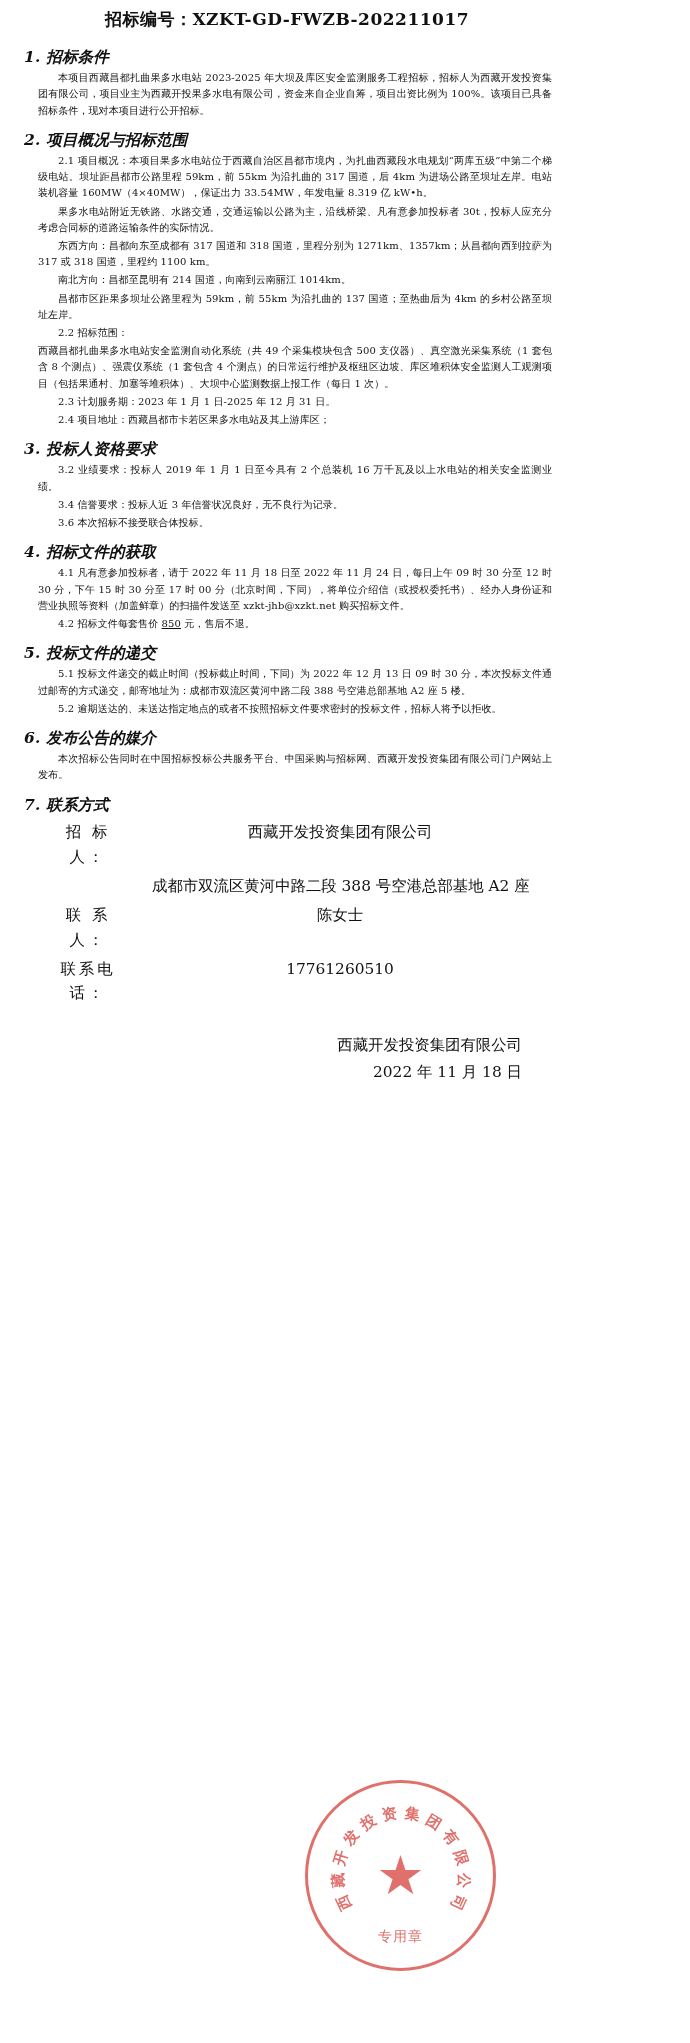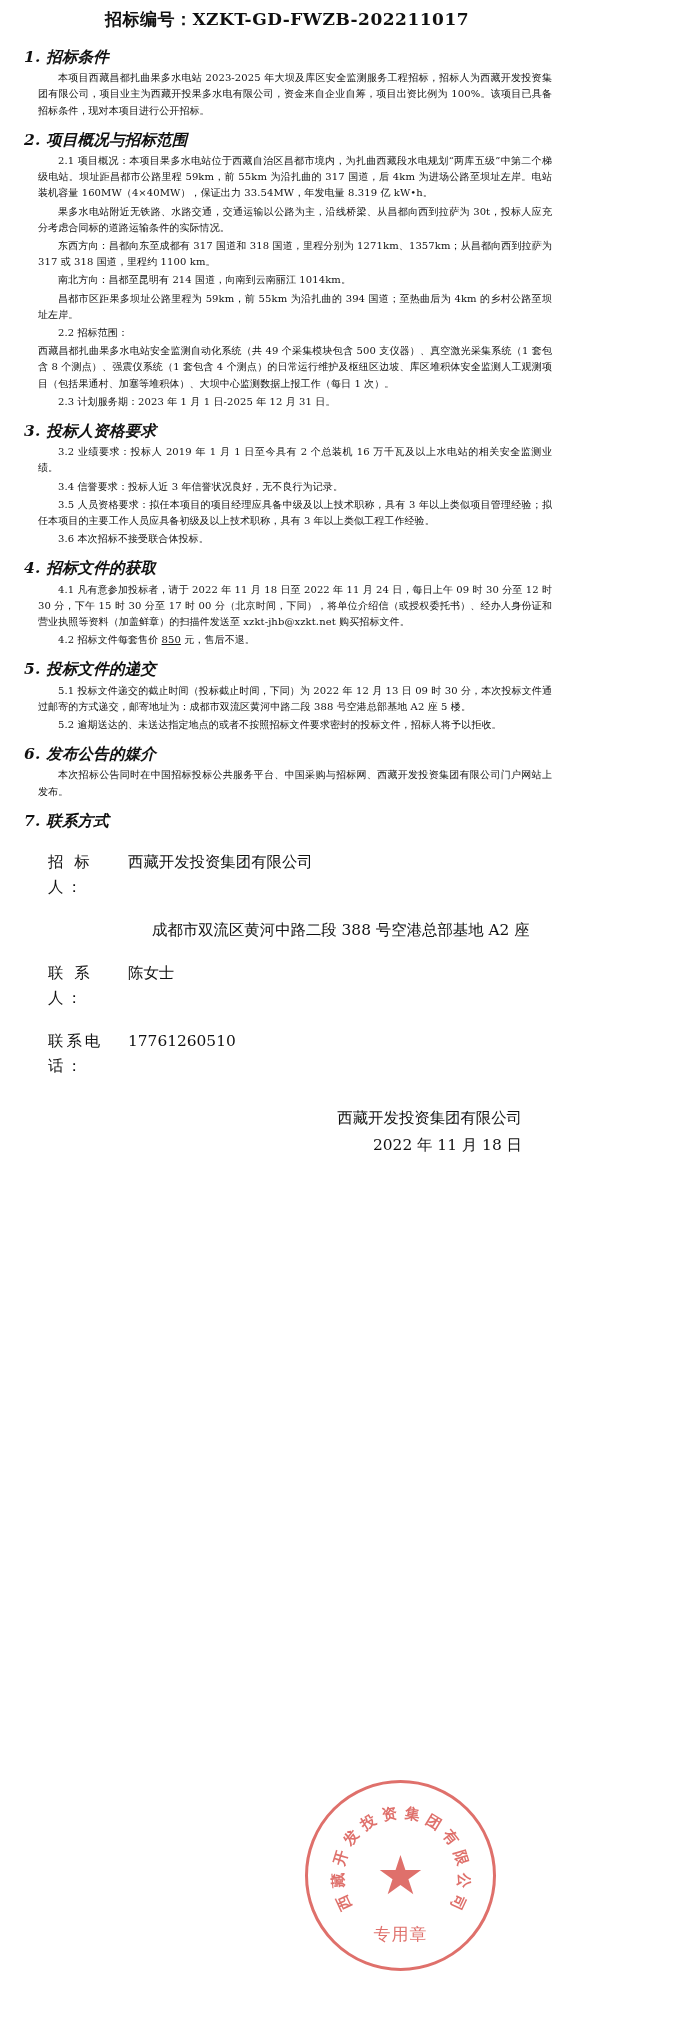--- a/index.html
+++ b/index.html
@@ -55,21 +55,22 @@
     text-decoration: underline;
   }
   .contact-block {
     font-size: 15.4px;
     line-height: 1.62;
     margin-top: 2px;
   }
   .contact-row {
     display: flex;
     text-indent: 0;
-    margin: 18px 0;
+    margin: 4px 0;
+    text-align: center;
   }
   .contact-label {
     width: 104px;
     flex: 0 0 104px;
     padding-left: 24px;
     box-sizing: border-box;
     letter-spacing: 3px;
   }
   .contact-value {
     flex: 1 1 auto;
@@ -122,52 +123,52 @@
     color: #d33a33;
     font-weight: bold;
     transform-origin: 0 0;
     white-space: nowrap;
   }
   .seal .bottom-text {
     position: absolute;
     left: 50%;
     bottom: 22px;
     transform: translateX(-50%);
-    font-size: 17px;
+    font-size: 14px;
     color: #d33a33;
     letter-spacing: 1px;
     white-space: nowrap;
   }
 </style>
 </head>
 <body>
 
 <div class="page">
 
   <div class="doc-number">招标编号：XZKT-GD-FWZB-202211017</div>
 
   <div class="body-wrap">
 
     <div class="sec-title">1. 招标条件</div>
     <p class="para">本项目西藏昌都扎曲果多水电站 2023-2025 年大坝及库区安全监测服务工程招标，招标人为西藏开发投资集团有限公司，项目业主为西藏开投果多水电有限公司，资金来自企业自筹，项目出资比例为 100%。该项目已具备招标条件，现对本项目进行公开招标。</p>
 
     <div class="sec-title">2. 项目概况与招标范围</div>
     <p class="para">2.1 项目概况：本项目果多水电站位于西藏自治区昌都市境内，为扎曲西藏段水电规划“两库五级”中第二个梯级电站。坝址距昌都市公路里程 59km，前 55km 为沿扎曲的 317 国道，后 4km 为进场公路至坝址左岸。电站装机容量 160MW（4×40MW），保证出力 33.54MW，年发电量 8.319 亿 kW•h。</p>
-    <p class="para">果多水电站附近无铁路、水路交通，交通运输以公路为主，沿线桥梁、从昌都向西到拉萨为 30t，投标人应充分考虑合同标的道路运输条件的实际情况。</p>
+    <p class="para">果多水电站附近无铁路、水路交通，交通运输以公路为主，沿线桥梁、凡有意参加投标者 30t，投标人应充分考虑合同标的道路运输条件的实际情况。</p>
     <p class="para">东西方向：昌都向东至成都有 317 国道和 318 国道，里程分别为 1271km、1357km；从昌都向西到拉萨为 317 或 318 国道，里程约 1100 km。</p>
     <p class="para">南北方向：昌都至昆明有 214 国道，向南到云南丽江 1014km。</p>
-    <p class="para">昌都市区距果多坝址公路里程为 59km，前 55km 为沿扎曲的 394 国道；至热曲后为 4km 的乡村公路至坝址左岸。</p>
+    <p class="para">昌都市区距果多坝址公路里程为 59km，前 55km 为沿扎曲的 137 国道；至热曲后为 4km 的乡村公路至坝址左岸。</p>
     <p class="para">2.2 招标范围：</p>
     <p class="para noindent">西藏昌都扎曲果多水电站安全监测自动化系统（共 49 个采集模块包含 500 支仪器）、真空激光采集系统（1 套包含 8 个测点）、强震仪系统（1 套包含 4 个测点）的日常运行维护及枢纽区边坡、库区堆积体安全监测人工观测项目（包括果通村、加塞等堆积体）、大坝中心监测数据上报工作（每日 1 次）。</p>
     <p class="para">2.3 计划服务期：2023 年 1 月 1 日-2025 年 12 月 31 日。</p>
+    <p class="para">2.4 项目地址：西藏昌都市卡若区果多水电站及其上游库区；</p>
 
     <div class="sec-title">3. 投标人资格要求</div>
     <p class="para">3.2 业绩要求：投标人 2019 年 1 月 1 日至今具有 2 个总装机 16 万千瓦及以上水电站的相关安全监测业绩。</p>
     <p class="para">3.4 信誉要求：投标人近 3 年信誉状况良好，无不良行为记录。</p>
-    <p class="para">3.5 人员资格要求：拟任本项目的项目经理应具备中级及以上技术职称，具有 3 年以上类似项目管理经验；拟任本项目的主要工作人员应具备初级及以上技术职称，具有 3 年以上类似工程工作经验。</p>
     <p class="para">3.6 本次招标不接受联合体投标。</p>
 
     <div class="sec-title">4. 招标文件的获取</div>
     <p class="para">4.1 凡有意参加投标者，请于 2022 年 11 月 18 日至 2022 年 11 月 24 日，每日上午 09 时 30 分至 12 时 30 分，下午 15 时 30 分至 17 时 00 分（北京时间，下同），将单位介绍信（或授权委托书）、经办人身份证和营业执照等资料（加盖鲜章）的扫描件发送至 xzkt-jhb@xzkt.net 购买招标文件。</p>
     <p class="para">
       <span>4.2 招标文件每套售价 </span><span class="underline">850</span><span> 元，售后不退。</span>
     </p>
 
     <div class="sec-title">5. 投标文件的递交</div>
     <p class="para">5.1 投标文件递交的截止时间（投标截止时间，下同）为 2022 年 12 月 13 日 09 时 30 分，本次投标文件通过邮寄的方式递交，邮寄地址为：成都市双流区黄河中路二段 388 号空港总部基地 A2 座 5 楼。</p>

